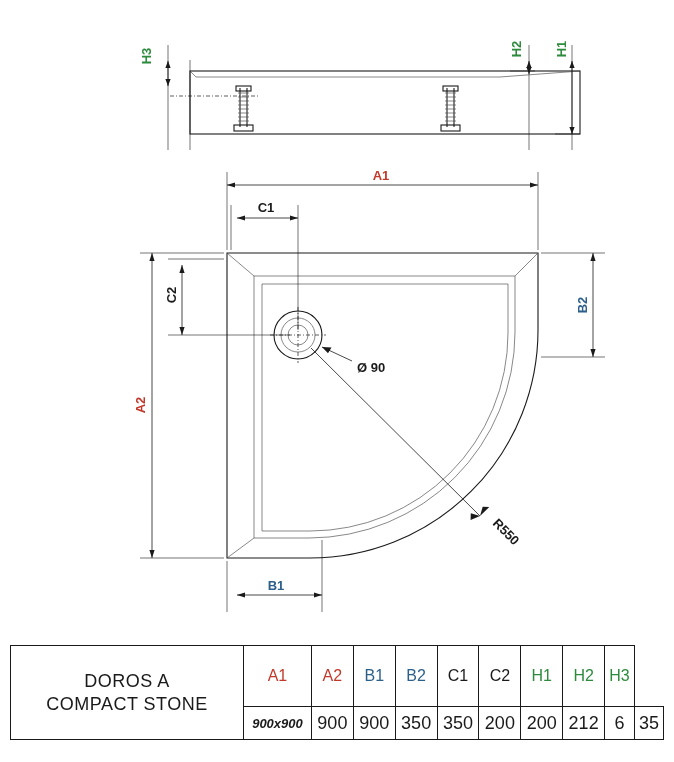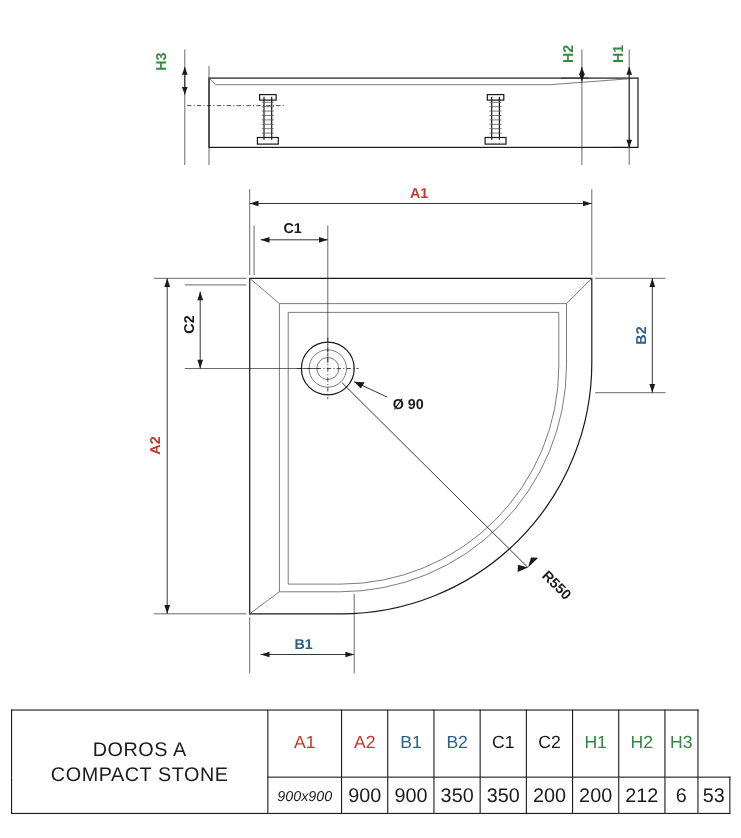--- a/index.html
+++ b/index.html
@@ -90,21 +90,21 @@
   }
   .name-cell {
     width: 230px;
     font-size: 18px !important;
     line-height: 1.25;
     letter-spacing: 0.5px;
   }
   .name-cell .l1, .name-cell .l2 { display: block; }
   .size-cell {
     font-style: italic;
-    font-weight: normal;
+    font-weight: bold;
     font-size: 13px !important;
   }
   .c-red { color: #c0392b; }
   .c-blue { color: #2c5f8a; }
   .c-green { color: #2e8b3d; }
   .c-black { color: #1a1a1a; }
 </style>
 </head>
 <body>
 
@@ -268,18 +268,18 @@
     <tr class="vals">
       <td class="size-cell">900x900</td>
       <td>900</td>
       <td>900</td>
       <td>350</td>
       <td>350</td>
       <td>200</td>
       <td>200</td>
       <td>212</td>
       <td>6</td>
-      <td>53</td>
+      <td>35</td>
     </tr>
   </tbody>
     </table>
 
 </div>
 
 </body></html>

